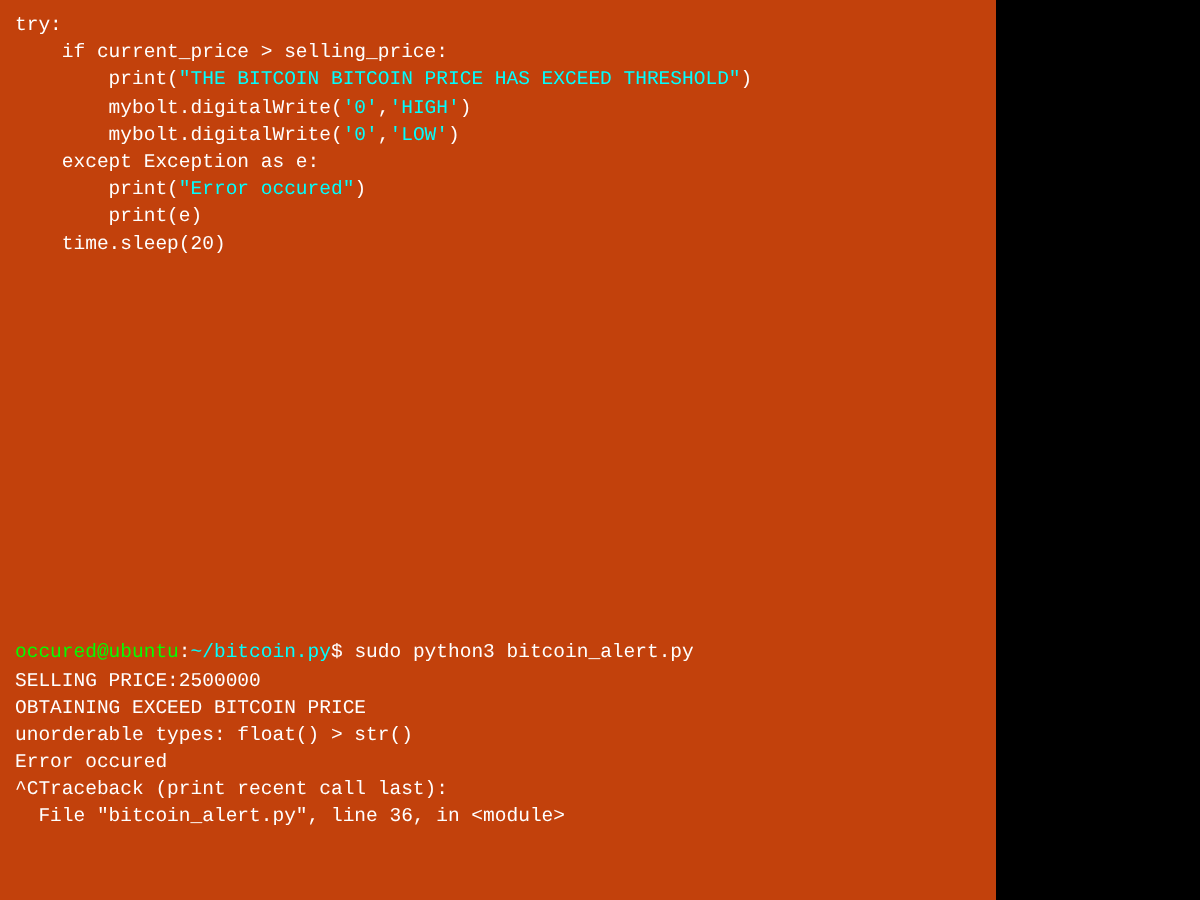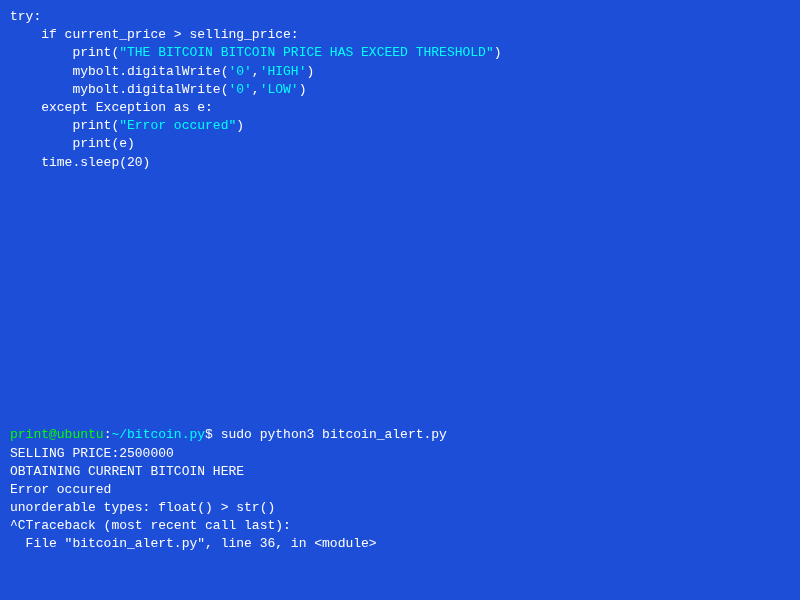--- a/index.html
+++ b/index.html
@@ -10,23 +10,23 @@
     body {
       background-color: #000;
       width: 800px;
       height: 600px;
       overflow: hidden;
       font-family: 'Courier New', Courier, monospace;
       font-size: 13px;
       line-height: 1.4;
     }
     #terminal {
-      width: 800px;
+      width: 664px;
       height: 600px;
-      background: #1d4ed8;
+      background: #c2410c;
       padding: 8px 10px;
       color: #fff;
       overflow: hidden;
     }
     .line {
       white-space: pre;
       display: block;
     }
     .cyan { color: #00ffff; }
     .green { color: #00ff00; }
@@ -59,22 +59,22 @@
   <span class="spacer"></span>
   <span class="spacer"></span>
   <span class="spacer"></span>
   <span class="spacer"></span>
   <span class="spacer"></span>
   <span class="spacer"></span>
   <span class="spacer"></span>
   <span class="spacer"></span>
   <span class="spacer"></span>
 
-  <span class="line"><span class="green">print@ubuntu</span><span class="white">:</span><span class="cyan">~/bitcoin.py</span><span class="white">$ sudo python3 bitcoin_alert.py</span></span>
+  <span class="line"><span class="green">occured@ubuntu</span><span class="white">:</span><span class="cyan">~/bitcoin.py</span><span class="white">$ sudo python3 bitcoin_alert.py</span></span>
 
   <span class="line white">SELLING PRICE:2500000</span>
-  <span class="line white">OBTAINING CURRENT BITCOIN HERE</span>
+  <span class="line white">OBTAINING EXCEED BITCOIN PRICE</span>
+  <span class="line white">unorderable types: float() &gt; str()</span>
   <span class="line white">Error occured</span>
-  <span class="line white">unorderable types: float() &gt; str()</span>
-  <span class="line white">^CTraceback (most recent call last):</span>
+  <span class="line white">^CTraceback (print recent call last):</span>
   <span class="line white">  File "bitcoin_alert.py", line 36, in &lt;module&gt;</span>
 
 </div>
 
 </body></html>

